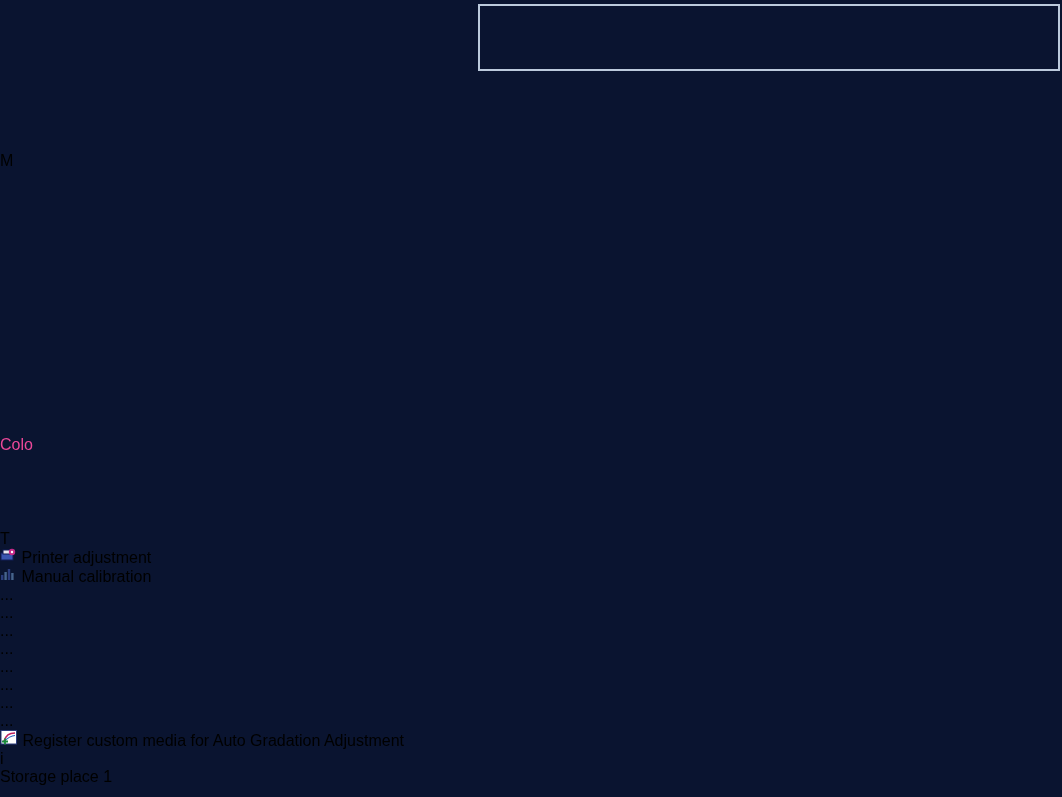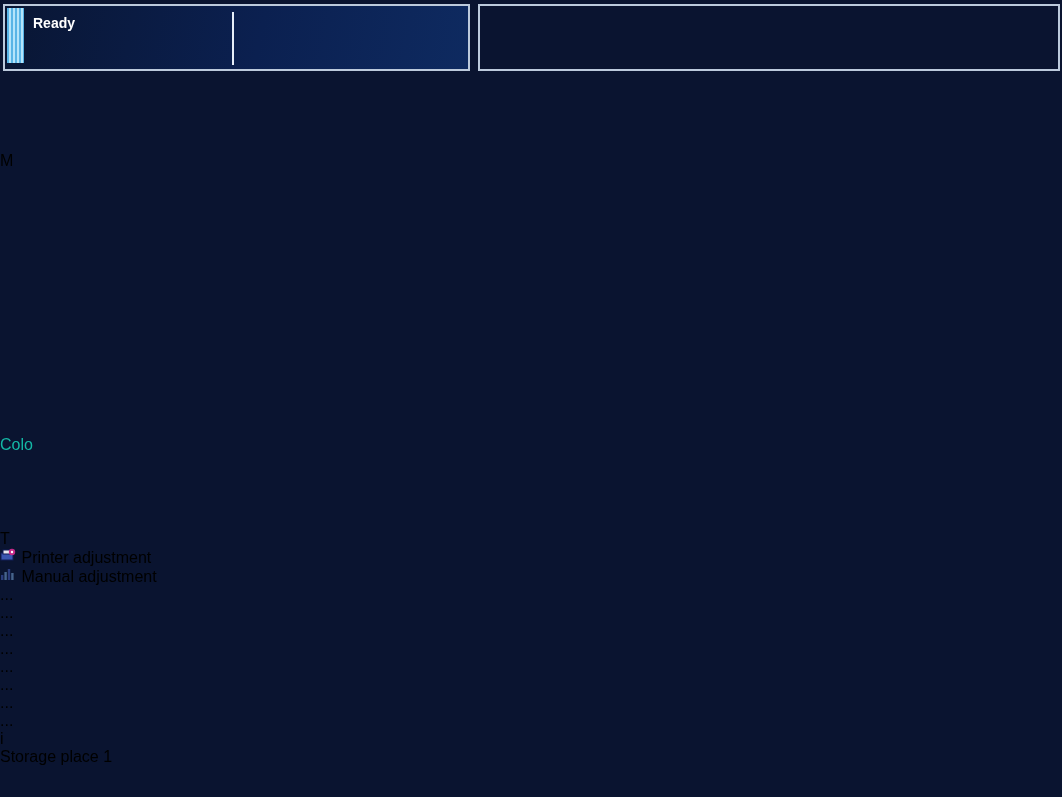--- a/index.html
+++ b/index.html
@@ -59,37 +59,32 @@
     border:1px solid #98a0a8;box-sizing:border-box;}
   .storage.selected{background:#a8d8f7;}
   .storage .s-name{position:absolute;left:20px;top:13px;font-size:13px;font-weight:bold;color:#14246a;}
 </style>
 </head>
 <body>
 
 <div class="screen">
 
   
-  <div class="hdr-left">
-    <div class="ready-bar"></div>
-    <div class="ready-text">Ready</div>
-    <div class="hdr-divider"></div>
-  </div>
   <div class="hdr-right">
     <div class="hdr-tick"></div>
   </div>
 
   
   <div class="left-strip-tab" style="top:84px;height:64px;"></div>
   <div class="left-strip-tab" style="top:154px;height:88px;"></div>
   <span class="left-tab-label" style="left:28px;top:224px;">M</span>
   <div class="left-strip-tab" style="top:246px;height:92px;"></div>
   <div class="left-strip-tab" style="top:342px;height:94px;"></div>
   <div class="left-strip-tab active" style="top:440px;height:80px;"></div>
-  <span class="left-tab-label" style="left:15px;top:476px;color:#14b8a6;">Colo</span>
+  <span class="left-tab-label" style="left:15px;top:476px;color:#ec4899;">Colo</span>
   <div class="left-strip-tab" style="top:524px;height:76px;"></div>
   <span class="left-tab-label" style="left:30px;top:580px;">T</span>
   <div class="left-bottom-block"></div>
 
   
   <div class="olive-panel"></div>
   <div class="olive-line"></div>
   <div class="bg-tab" style="left:136px;">
     <svg width="17" height="15" viewBox="0 0 17 15">
       <rect x="1" y="5" width="12" height="7" fill="#3a56b0" stroke="#101c56"></rect>
@@ -99,21 +94,21 @@
     </svg>
     <span>Printer adjustment</span>
   </div>
   <div class="bg-tab" style="left:610px;">
     <svg width="17" height="15" viewBox="0 0 17 15">
       <rect x="1" y="8" width="2.4" height="5" fill="#2a3c7c"></rect>
       <rect x="4.4" y="5" width="2.4" height="8" fill="#46648c"></rect>
       <rect x="7.8" y="2" width="2.4" height="11" fill="#2a3c7c"></rect>
       <rect x="11.2" y="6" width="2.4" height="7" fill="#46648c"></rect>
     </svg>
-    <span>Manual adjustment</span>
+    <span>Manual calibration</span>
   </div>
 
   
   <div class="side-col">
     <div class="side-btn" style="top:4px;"><span class="dots">...</span></div>
     <div class="side-btn" style="top:62px;"><span class="dots">...</span></div>
     <div class="side-btn" style="top:120px;"><span class="dots">...</span></div>
     <div class="side-btn" style="top:177px;"><span class="dots">...</span></div>
     <div class="side-btn" style="top:235px;"><span class="dots">...</span></div>
     <div class="side-btn" style="top:293px;"><span class="dots">...</span></div>
@@ -121,20 +116,29 @@
     <div class="side-btn" style="top:408px;"><span class="dots">...</span></div>
   </div>
 
   <div class="bottom-bar">
       <div class="vdiv"></div>
     </div>
   <div class="edge-right"></div>
 
   
   <div class="dialog">
+    <div class="dlg-title">
+      <svg width="18" height="16" viewBox="0 0 18 16">
+        <rect x="1" y="0.5" width="15.5" height="13.5" fill="#ffffff" stroke="#2a3a7a"></rect>
+        <path d="M3.5 12 C6 5, 9 3, 15 3" stroke="#c02060" stroke-width="1.6" fill="none"></path>
+        <path d="M3.5 12 C7.5 8, 10.5 5.5, 15 5.5" stroke="#2060c0" stroke-width="1.1" fill="none"></path>
+        <path d="M5 8.5 v6 M2 11.5 h6" stroke="#1a8a3a" stroke-width="1.8"></path>
+      </svg>
+      <span>Register custom media for Auto Gradation Adjustment</span>
+    </div>
 
     <div class="dlg-body">
       <div class="dlg-sep"></div>
 
       <div class="info-icon">i</div>
 
       <div class="storage selected" style="top:112px;">
         <div class="s-name">Storage place 1</div>
 
       </div>

